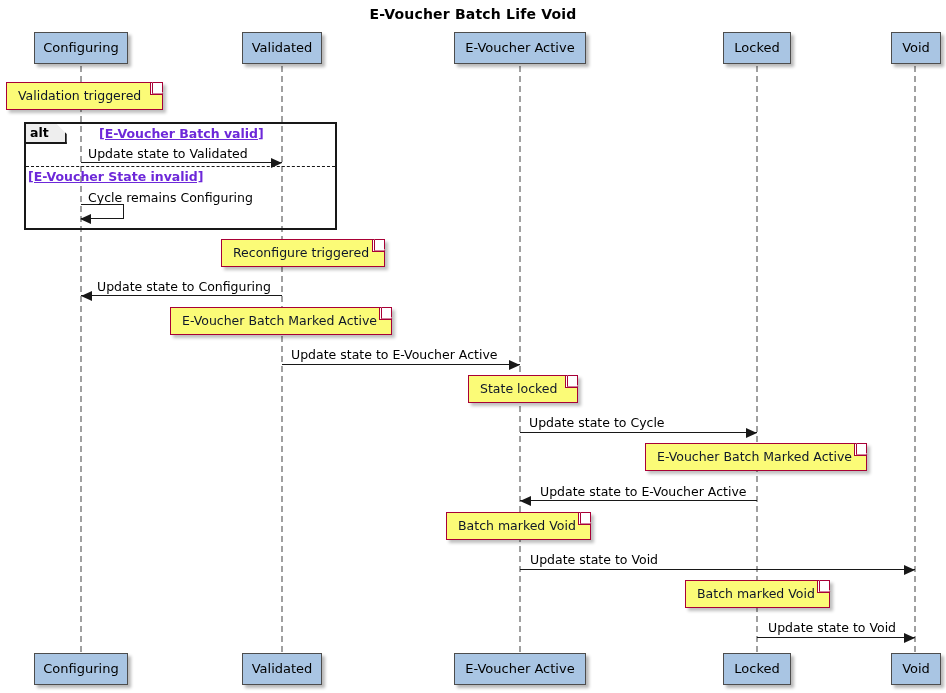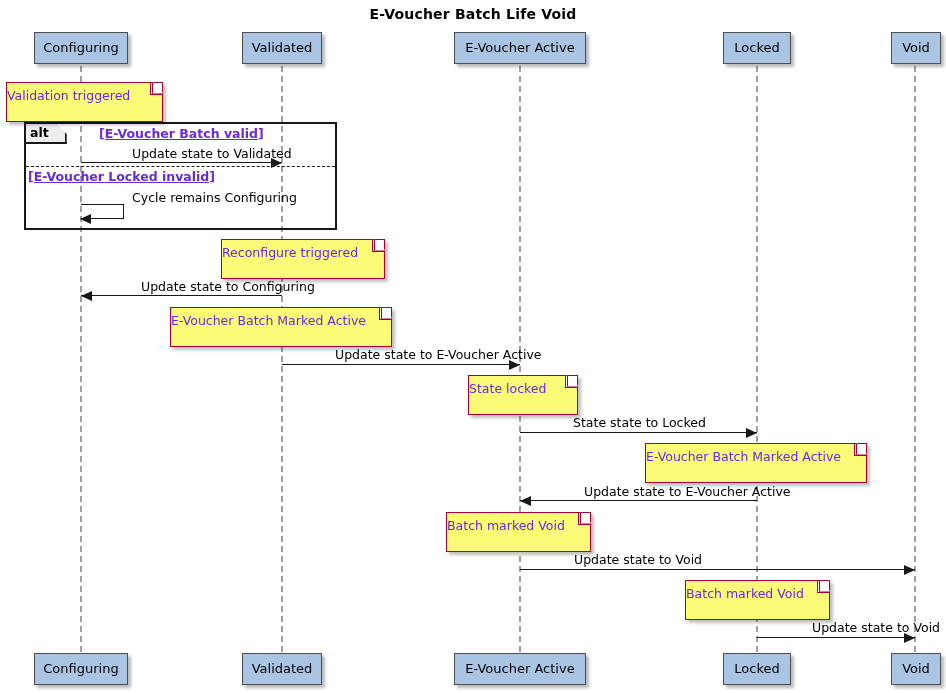--- a/index.html
+++ b/index.html
@@ -59,25 +59,25 @@
     box-shadow: 3px 3px 3px rgba(0,0,0,0.28);
     z-index: 6;
   }
 
   
   .note {
     position: absolute;
     box-sizing: border-box;
     background: #FBFB77;
     border: 1.5px solid #A80036;
-    color: #6d28d9;
-    font-size: 12.5px;
-    height: 40px;
+    color: #0f172a;
+    font-size: 12.5px;
+    height: 28px;
     line-height: 26px;
-    padding-left: 0;
+    padding-left: 11px;
     padding-right: 18px;
     white-space: nowrap;
     box-shadow: 3px 3px 3px rgba(0,0,0,0.25);
     z-index: 8;
   }
   .note::after {
     content: "";
     position: absolute;
     right: -1.5px;
     top: -1.5px;
@@ -107,21 +107,20 @@
     height: 0;
     border-top: 1.5px solid #181818;
     z-index: 4;
   }
   .msg-label {
     position: absolute;
     font-size: 12.5px;
     color: #000000;
     white-space: nowrap;
     z-index: 5;
-    margin-left: 44px;
   }
   .arrow-head {
     position: absolute;
     width: 0; height: 0;
     z-index: 5;
   }
   .arrow-right {
     border-top: 5px solid transparent;
     border-bottom: 5px solid transparent;
     border-left: 11px solid #181818;
@@ -192,39 +191,39 @@
       <div class="lifeline" style="left: 80px;"></div>
       <div class="lifeline" style="left: 281px;"></div>
       <div class="lifeline" style="left: 519px;"></div>
       <div class="lifeline" style="left: 756px;"></div>
       <div class="lifeline" style="left: 914px;"></div>
     </div>
   <div id="fragment-layer">
       <div class="fragment" style="left: 24px; top: 122px; width: 313px; height: 108px;"></div>
       <div class="fragment-tab" style="left: 26px; top: 124px;">alt</div>
       <div class="fragment-cond" style="left: 99px; top: 126px;">[E-Voucher Batch valid]</div>
-      <div class="fragment-cond" style="left: 28px; top: 169px;">[E-Voucher Locked invalid]</div>
+      <div class="fragment-cond" style="left: 28px; top: 169px;">[E-Voucher State invalid]</div>
       <div class="fragment-divider" style="left: 26px; top: 166px; width: 309px;"></div>
     </div>
   <div id="messages-layer">
       <div class="msg-line" style="left: 81px; top: 162px; width: 201px;"></div>
       <div class="arrow-head arrow-right" style="top: 158px; left: 271px;"></div>
       <div class="msg-label" style="left: 88px; top: 146px;">Update state to Validated</div>
       <div class="self-msg" style="left: 81px; top: 204px; width: 43px; height: 15px;"></div>
       <div class="arrow-head arrow-left" style="left: 80px; top: 214px;"></div>
       <div class="msg-label" style="left: 88px; top: 190px;">Cycle remains Configuring</div>
       <div class="msg-line" style="left: 81px; top: 295px; width: 201px;"></div>
       <div class="arrow-head arrow-left" style="top: 291px; left: 81px;"></div>
       <div class="msg-label" style="left: 97px; top: 279px;">Update state to Configuring</div>
       <div class="msg-line" style="left: 282px; top: 364px; width: 238px;"></div>
       <div class="arrow-head arrow-right" style="top: 360px; left: 509px;"></div>
       <div class="msg-label" style="left: 291px; top: 347px;">Update state to E-Voucher Active</div>
       <div class="msg-line" style="left: 520px; top: 432px; width: 237px;"></div>
       <div class="arrow-head arrow-right" style="top: 428px; left: 746px;"></div>
-      <div class="msg-label" style="left: 529px; top: 415px;">State state to Locked</div>
+      <div class="msg-label" style="left: 529px; top: 415px;">Update state to Cycle</div>
       <div class="msg-line" style="left: 520px; top: 500px; width: 237px;"></div>
       <div class="arrow-head arrow-left" style="top: 496px; left: 520px;"></div>
       <div class="msg-label" style="left: 540px; top: 484px;">Update state to E-Voucher Active</div>
       <div class="msg-line" style="left: 520px; top: 569px; width: 395px;"></div>
       <div class="arrow-head arrow-right" style="top: 565px; left: 904px;"></div>
       <div class="msg-label" style="left: 530px; top: 552px;">Update state to Void</div>
       <div class="msg-line" style="left: 757px; top: 637px; width: 158px;"></div>
       <div class="arrow-head arrow-right" style="top: 633px; left: 904px;"></div>
       <div class="msg-label" style="left: 768px; top: 620px;">Update state to Void</div>
     </div>

